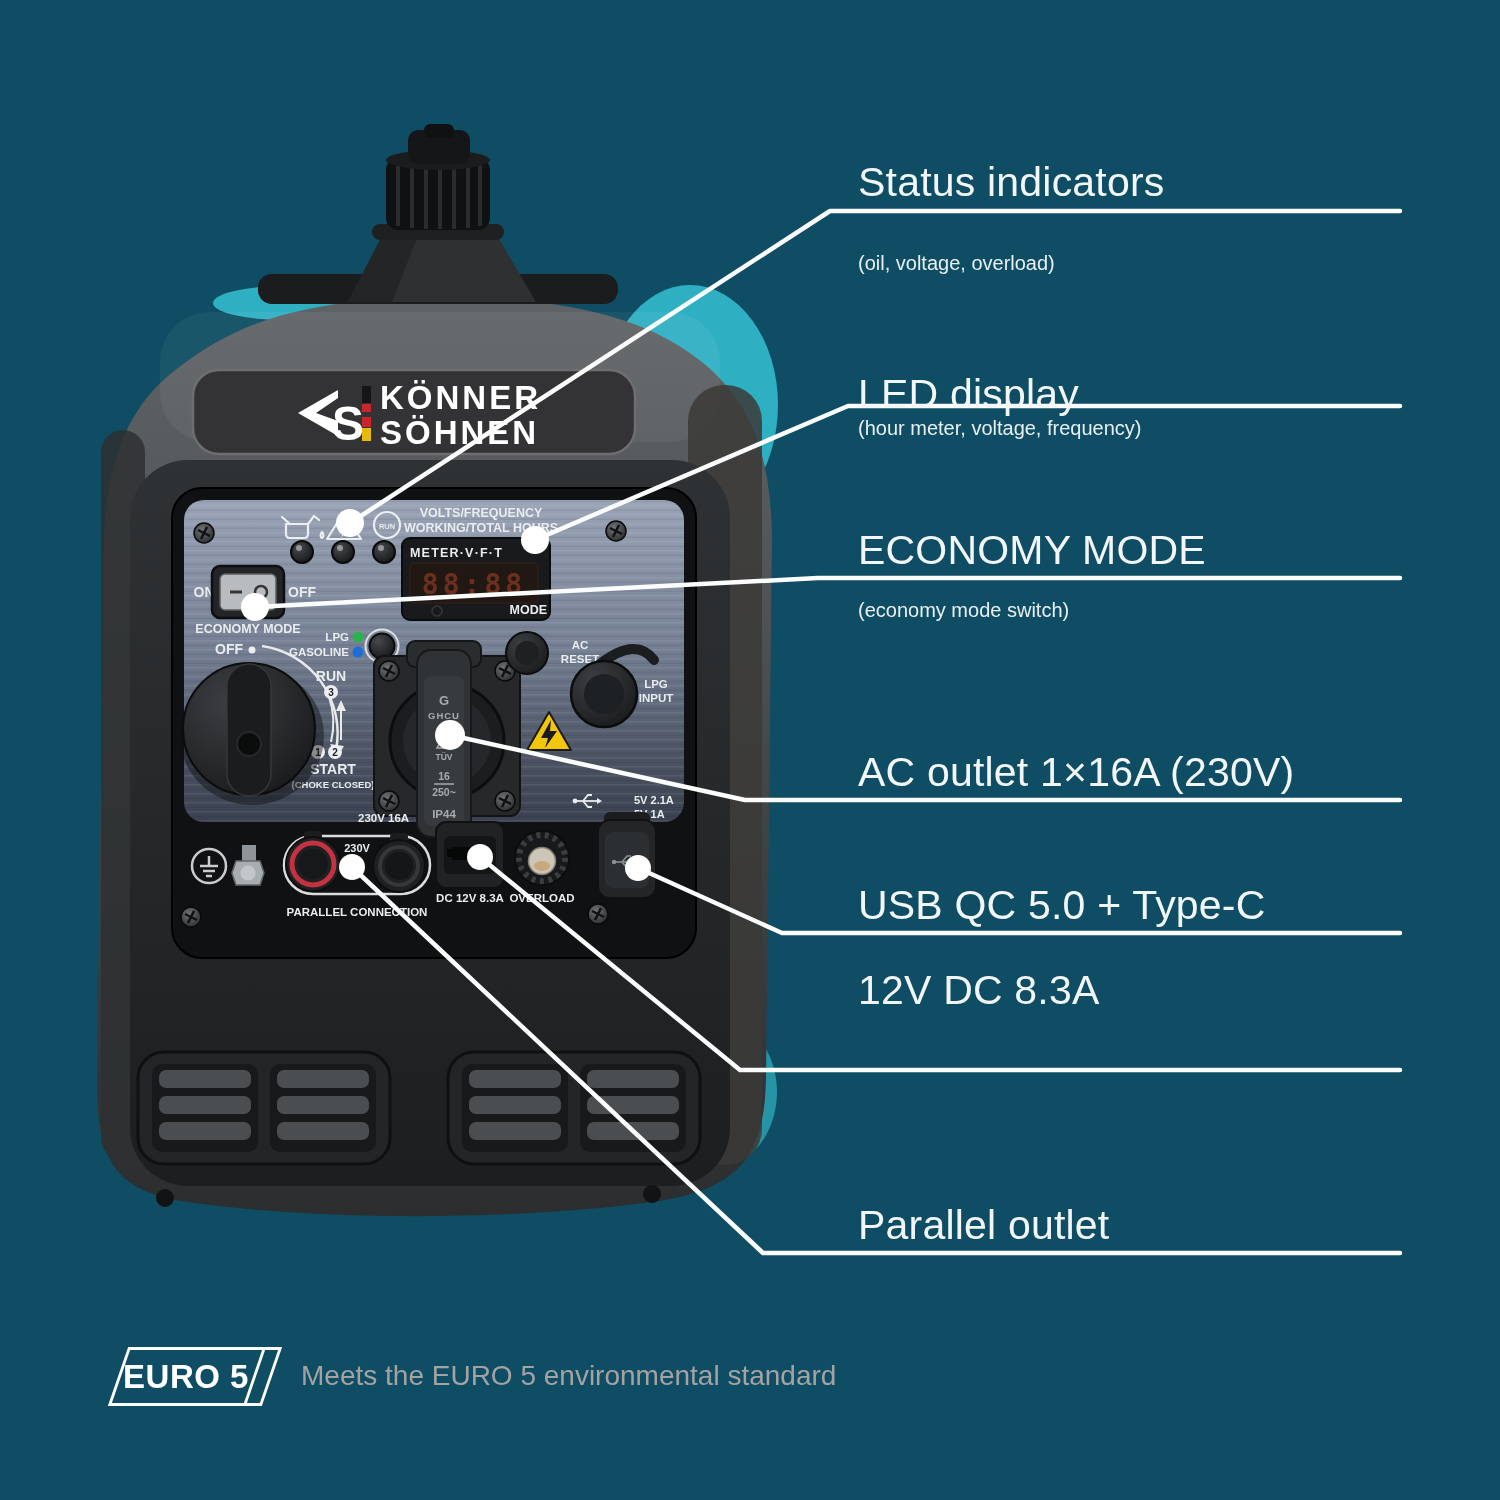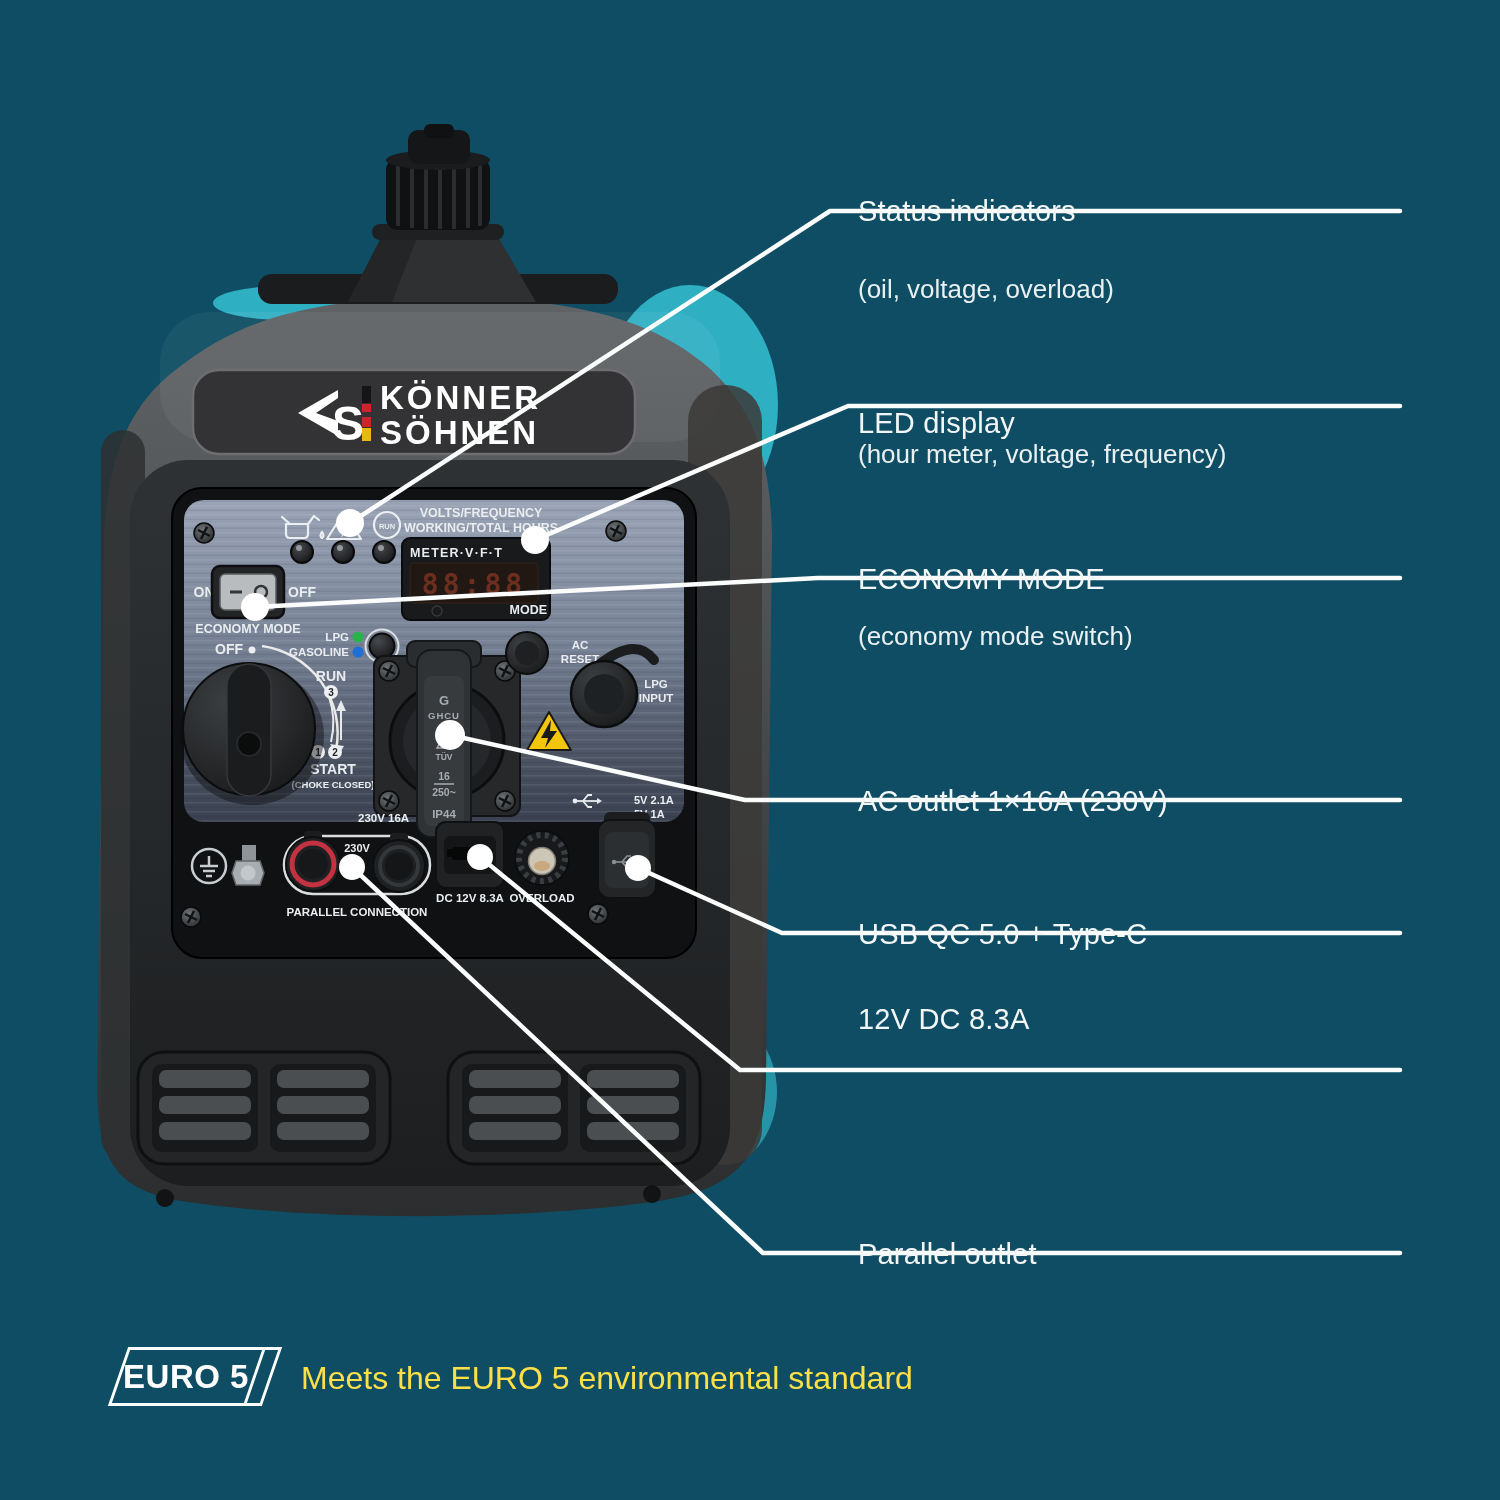--- a/index.html
+++ b/index.html
@@ -1,36 +1,36 @@
 <!DOCTYPE html>
 <html><head>
 <meta charset="utf-8">
 <style>
   html,body{margin:0;padding:0;background:#08303f;}
   .canvas{position:relative;width:1500px;height:1500px;background:#0E4D63;overflow:hidden;
           font-family:"Liberation Sans",sans-serif;}
   svg{position:absolute;left:0;top:0;}
   
   .ann{position:absolute;left:858px;color:#F2F6F7;}
-  .ann .title{font-size:29px;font-weight:400;line-height:1.1;letter-spacing:.2px;white-space:nowrap;margin-top:36px;}
-  .ann .sub{font-size:26px;font-weight:400;line-height:1.15;margin-top:0;white-space:nowrap;color:#E9F0F2;}
+  .ann .title{font-size:41px;font-weight:400;line-height:1.1;letter-spacing:.2px;white-space:nowrap;}
+  .ann .sub{font-size:20px;font-weight:400;line-height:1.15;margin-top:0;white-space:nowrap;color:#E9F0F2;}
   .a1{top:160px}.a1 .sub{margin-top:47px}
   .a2{top:372px}.a2 .sub{}
   .a3{top:528px}.a3 .sub{margin-top:26px}
   .a4{top:750px}
   .a5{top:883px}
   .a6{top:968px}
   .a7{top:1203px}
   
   .badge{position:absolute;left:118px;top:1347px;width:148px;height:53px;
          border:3.5px solid #FFFFFF;transform:skewX(-19deg);transform-origin:center;}
   .badge .slash{position:absolute;right:13px;top:0;width:3.5px;height:100%;background:#FFFFFF;}
   .badge .lbl{position:absolute;left:0;top:0;width:130px;height:53px;line-height:53px;text-align:center;
               transform:skewX(19deg);font-size:33px;font-weight:bold;color:#FFFFFF;letter-spacing:.5px;}
-  .badge-desc{position:absolute;left:301px;top:1360px;font-size:32px;color:#fde047;white-space:nowrap;}
+  .badge-desc{position:absolute;left:301px;top:1360px;font-size:28px;color:#a3a3a3;white-space:nowrap;}
   
   .pt{font-family:"Liberation Sans",sans-serif;font-weight:bold;fill:#E9EDEF;}
   .gray{fill:#A7ACB0;}
   .dark{fill:#22252A;}
   .lcd{font-family:"DejaVu Sans Mono",monospace;font-weight:bold;fill:#7A3322;opacity:.85;letter-spacing:4px;}
   .brandtxt{font-family:"Liberation Sans",sans-serif;font-weight:bold;fill:#FFFFFF;letter-spacing:3px;}
   .lead{stroke:#FBFDFD;stroke-width:4.5;fill:none;stroke-linejoin:round;stroke-linecap:round;}
 </style>
 </head>
 <body>

